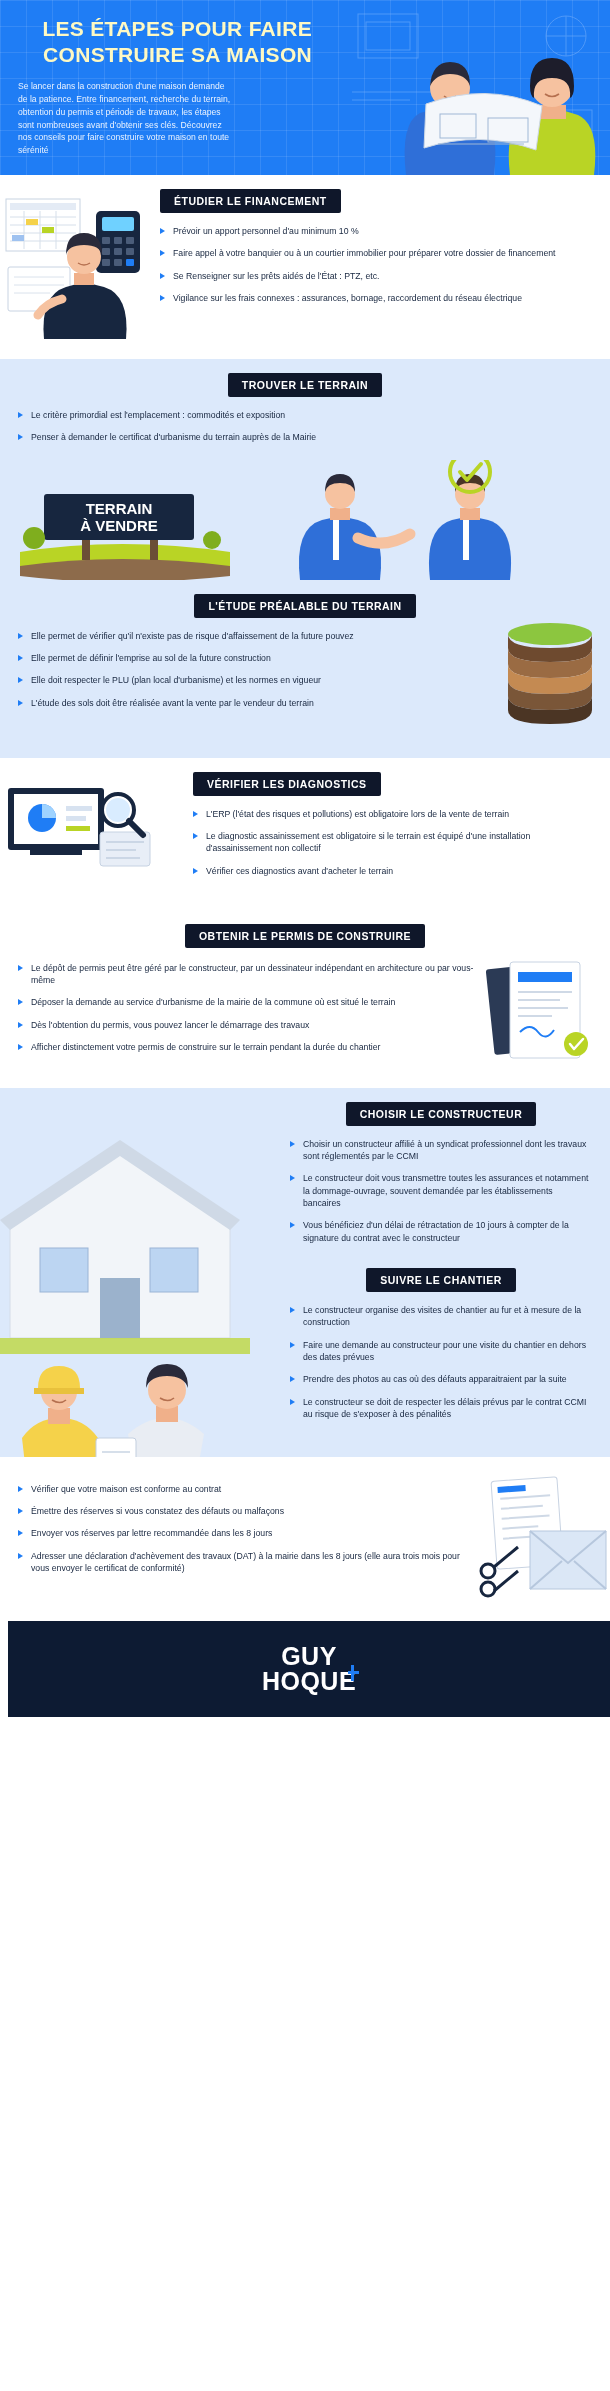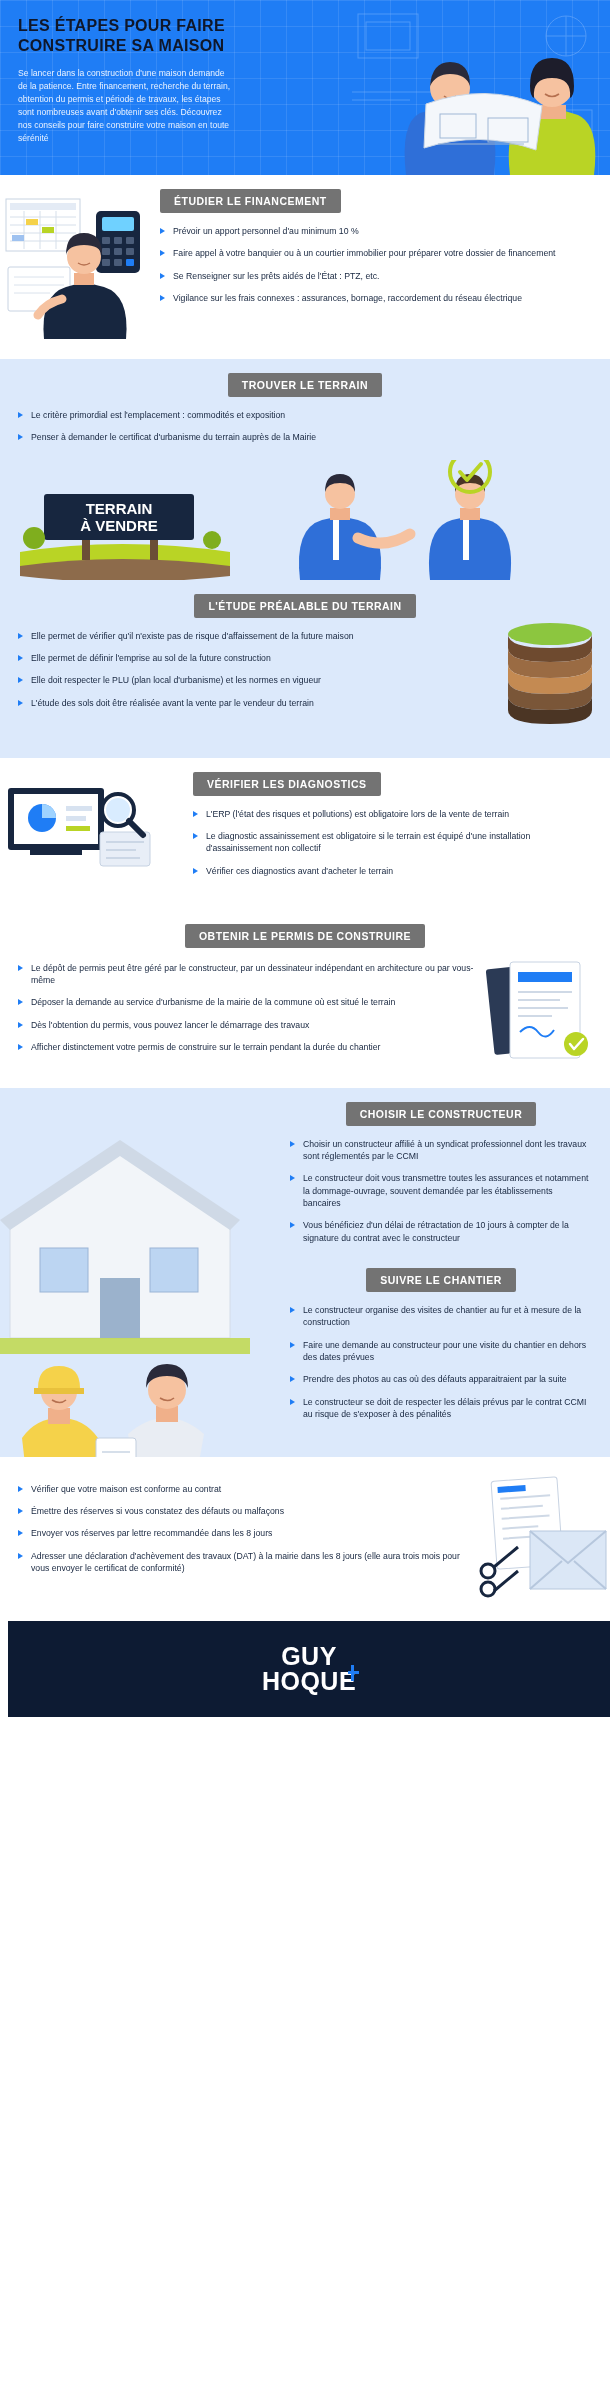--- a/index.html
+++ b/index.html
@@ -20,38 +20,38 @@
   }
   .hero-grid {
     position: absolute; inset: 0;
     background-image:
       linear-gradient(rgba(255,255,255,0.10) 1px, transparent 1px),
       linear-gradient(90deg, rgba(255,255,255,0.10) 1px, transparent 1px);
     background-size: 26px 26px;
   }
   .hero-inner { position: relative; padding: 16px 18px; width: 330px; }
   .hero-title {
-    color: #0f172a; font-size: 16px; font-weight: bold; line-height: 1.26;
-    letter-spacing: 0.3px; text-transform: uppercase;
+    color: #fef9c3; font-size: 21px; font-weight: bold; line-height: 1.26;
+    letter-spacing: 0.3px; text-transform: uppercase; text-align: right;
   }
   .hero-sub {
     color: #e9f2ff; font-size: 8.6px; line-height: 1.5; margin-top: 11px;
     width: 215px;
   }
   
   .hero-art { position: absolute; right: 0; top: 0; width: 270px; height: 175px; }
 
   
   .sec { position: relative; }
   .sec.blue { background: #dce9fb; }
   .sec.white { background: #ffffff; }
 
   .tag {
     display: inline-block;
-    background: #737373;
+    background: #0f172a;
     color: #fff;
     font-size: 10.5px;
     font-weight: bold;
     letter-spacing: .5px;
     padding: 6px 14px;
     text-transform: uppercase;
     border-radius: 2px;
   }
   .tag-wrap { text-align: right; padding: 0 18px; }
   .tag-wrap.left { text-align: left; }
@@ -282,21 +282,21 @@
     </div>
   </div>
 
   <div class="sec blue s3">
     <div class="tag-wrap center">
       <span class="tag">L'ÉTUDE PRÉALABLE DU TERRAIN</span>
     </div>
     <div class="row">
       <div class="txt">
         <ul class="bullets">
-          <li>Elle permet de vérifier qu'il n'existe pas de risque d'affaissement de la future maison</li>
+          <li>Elle permet de vérifier qu'il n'existe pas de risque d'affaissement de la future pouvez</li>
           <li>Elle permet de définir l'emprise au sol de la future construction</li>
           <li>Elle doit respecter le PLU (plan local d'urbanisme) et les normes en vigueur</li>
           <li>L'étude des sols doit être réalisée avant la vente par le vendeur du terrain</li>
         </ul>
       </div>
       <div class="art">
         <svg viewBox="0 0 120 120" width="120" height="120">
           <ellipse cx="60" cy="16" rx="42" ry="11" fill="#8cc63f"></ellipse>
           <path d="M18 16 q0 14 42 14 q42 0 42 -14 l0 14 q0 14 -42 14 q-42 0 -42 -14z" fill="#6e4a2f"></path>
           <path d="M18 30 q0 14 42 14 q42 0 42 -14 l0 16 q0 14 -42 14 q-42 0 -42 -14z" fill="#9a6b43"></path>

